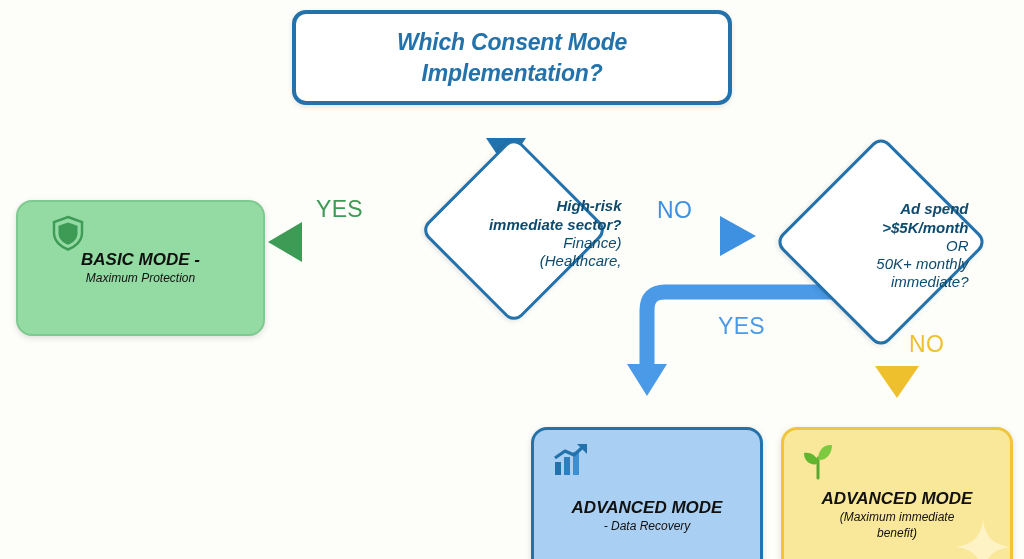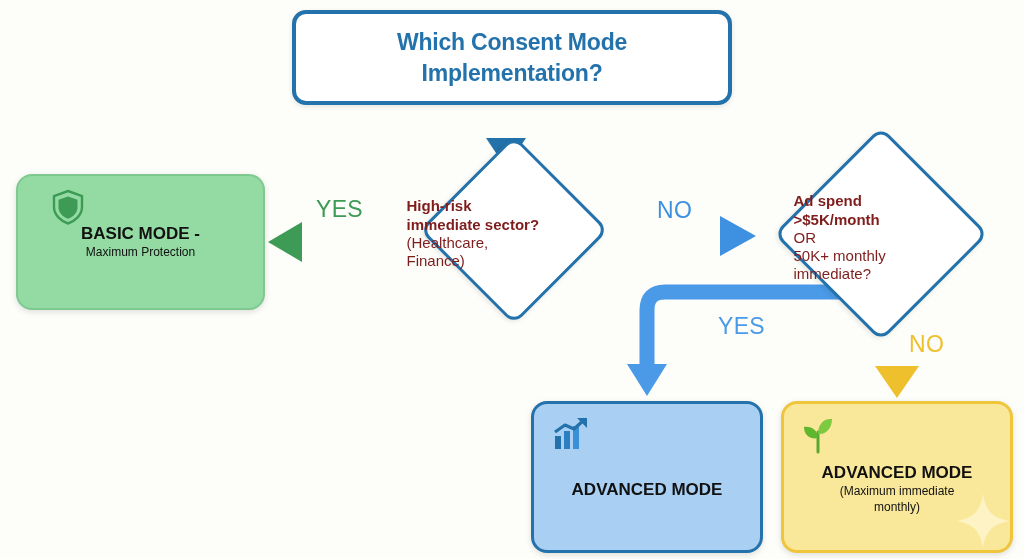--- a/index.html
+++ b/index.html
@@ -24,21 +24,21 @@
 
   
   #connectors {
     position: absolute;
     left: 0; top: 0;
     width: 1024px; height: 559px;
     z-index: 1;
   }
 
   
-  .node { position: absolute; z-index: 2; }
+  .node { position: absolute; z-index: 2; font-style: italic; }
 
   
   .title-box {
     left: 292px; top: 10px;
     width: 440px; height: 95px;
     background: #ffffff;
     border: 4px solid #2372ab;
     border-radius: 14px;
     display: flex;
     align-items: center;
@@ -66,51 +66,52 @@
     left: 50%; top: 50%;
     transform: translate(-50%,-50%) rotate(45deg);
     background: #ffffff;
     border: 3px solid #2372ab;
     border-radius: 12px;
     box-shadow: 0 2px 5px rgba(0,0,0,0.10);
   }
   .diamond-label {
     position: relative;
     z-index: 3;
-    text-align: left;
-    color: #7f1d1d;
+    text-align: right;
+    color: #0c4a6e;
     line-height: 1.22;
     margin-top: 8px;
   }
   .diamond-label .b { font-weight: bold; font-size: 15px; display: block; }
   .diamond-label .r { font-weight: normal; font-size: 15px; display: block; }
 
   #diamond-risk {
     left: 398px; top: 163px;
     width: 232px; height: 134px;
   }
   #diamond-risk .diamond-shape { width: 134px; height: 134px; }
   #diamond-risk .diamond-label { width: 215px; }
 
   #diamond-spend {
-    left: 756px; top: 158px;
+    left: 756px; top: 166px;
     width: 250px; height: 152px;
   }
   #diamond-spend .diamond-shape { width: 152px; height: 152px; }
   #diamond-spend .diamond-label { width: 175px; }
 
   
   .card {
     border-radius: 16px;
     display: flex;
     align-items: center;
     justify-content: center;
     text-align: center;
     box-shadow: 0 2px 6px rgba(0,0,0,0.13);
     overflow: hidden;
+    margin-top: 26px;
   }
   .card .card-text { position: relative; z-index: 3; padding: 0 10px; }
   .card .t1 { font-weight: bold; font-size: 17px; color: #111111; display: block; line-height: 1.3; }
   .card .t2 { font-weight: normal; font-size: 12px; color: #111111; display: block; line-height: 1.3; }
   .card-icon { position: absolute; z-index: 3; }
   .card-deco { position: absolute; z-index: 2; }
 
   #card-basic {
     left: 16px; top: 174px;
     width: 249px; height: 136px;
@@ -207,22 +208,22 @@
       <span>Which Consent Mode</span><br>
       <span>Implementation?</span>
     </div>
   </div>
 
   <div class="node diamond-wrap" id="diamond-risk">
     <div class="diamond-shape"></div>
     <div class="diamond-label">
       <span class="b">High-risk</span>
       <span class="b">immediate sector?</span>
+      <span class="r">Finance)</span>
       <span class="r">(Healthcare,</span>
-      <span class="r">Finance)</span>
     </div>
   </div>
 
   <div class="node diamond-wrap" id="diamond-spend">
     <div class="diamond-shape"></div>
     <div class="diamond-label">
       <span class="b">Ad spend</span>
       <span class="b">&gt;$5K/month</span>
       <span class="r">OR</span>
       <span class="r">50K+ monthly</span>
@@ -248,40 +249,41 @@
       <svg width="38" height="36" viewBox="0 0 38 36">
         <rect x="2" y="20" width="6" height="13" fill="#2372ab"></rect>
         <rect x="11" y="15" width="6" height="18" fill="#2d7fc0"></rect>
         <rect x="20" y="10" width="6" height="23" fill="#3b8fd4"></rect>
         <path d="M2 16 L12 9 L21 13 L32 3" stroke="#2372ab" stroke-width="3.2" fill="none" stroke-linejoin="round"></path>
         <path d="M24 2 L34 2 L34 12 Z" fill="#2372ab"></path>
       </svg>
     </span>
     <div class="card-text">
       <span class="t1">ADVANCED MODE</span>
+      <span class="t2">- Data Recovery</span>
     </div>
   </div>
 
   <div class="node card" id="card-advanced-future">
     <span class="card-icon">
       <svg width="40" height="38" viewBox="0 0 40 38">
         <path d="M20 36 L20 16" stroke="#5aa832" stroke-width="3" fill="none" stroke-linecap="round"></path>
         <path d="M20 18 C20 8 26 2 34 3 C34 12 28 19 20 18 Z" fill="#7dc93f"></path>
         <path d="M20 22 C20 15 14 10 6 11 C6 19 12 24 20 22 Z" fill="#60b62e"></path>
       </svg>
     </span>
     <span class="card-deco">
       <svg width="62" height="62" viewBox="0 0 62 62">
         <path d="M31 4 C33.5 21 41 28.5 58 31 C41 33.5 33.5 41 31 58 C28.5 41 21 33.5 4 31 C21 28.5 28.5 21 31 4 Z" fill="#fdf3c4"></path>
       </svg>
     </span>
     <div class="card-text">
       <span class="t1">ADVANCED MODE</span>
       <span class="t2">(Maximum immediate</span>
-      <span class="t2">monthly)</span>
+      <span class="t2">benefit)</span>
     </div>
   </div>
 
   <span class="edge-label" id="label-yes-top">YES</span>
   <span class="edge-label" id="label-no-top">NO</span>
   <span class="edge-label" id="label-yes-mid">YES</span>
   <span class="edge-label" id="label-no-right">NO</span>
 
 </div>
 

